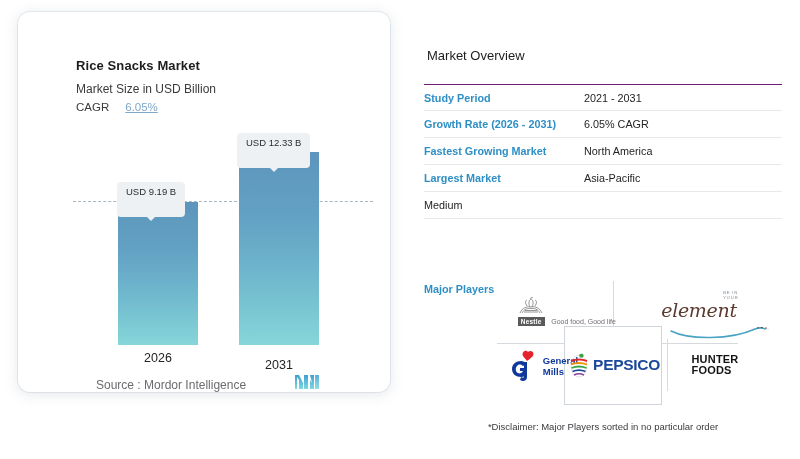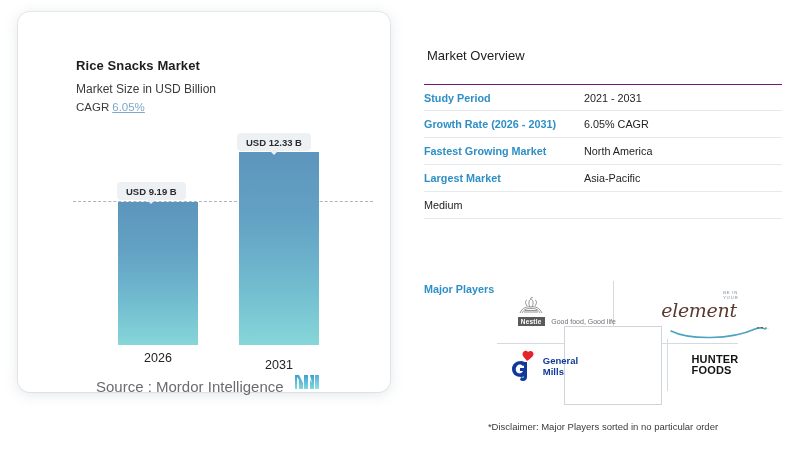--- a/index.html
+++ b/index.html
@@ -29,21 +29,21 @@
     font-size: 13px; font-weight: bold; color: #1d1d1f;
     letter-spacing: 0.1px;
   }
   .chart-sub {
     position: absolute; left: 58px; top: 70px;
     font-size: 12px; color: #3a3a3c;
   }
   .chart-cagr-row {
     position: absolute; left: 58px; top: 89px;
     font-size: 11.5px; color: #3a3a3c;
-    display: flex; align-items: baseline; gap: 3px;
+    display: flex; align-items: baseline; gap: 16px;
   }
   .chart-cagr-val { color: #7fa8c9; text-decoration: underline; }
 
   .plot {
     position: absolute;
     left: 0; top: 0; width: 372px; height: 380px;
   }
   .dashline {
     position: absolute;
     left: 55px; top: 189px; width: 300px; height: 0;
@@ -53,22 +53,22 @@
     position: absolute;
     background: linear-gradient(180deg, #5d95bc 0%, #63a2c4 35%, #72bccf 70%, #86d6d9 100%);
   }
   .bar-2026 { left: 100px; top: 190px; width: 80px; height: 143px; }
   .bar-2031 { left: 221px; top: 140px; width: 80px; height: 193px; }
 
   .badge {
     position: absolute;
     background: #eef1f3;
     border-radius: 4px;
-    padding: 4px 9px 3px 9px;
-    font-size: 9.5px; font-weight: bold; color: #2b2b2d;
+    padding: 4px 9px 20px 9px;
+    font-size: 9.5px; font-weight: normal; color: #2b2b2d;
     white-space: nowrap;
   }
   .badge::after {
     content: "";
     position: absolute;
     left: 50%; bottom: -4px; transform: translateX(-50%);
     border-left: 5px solid transparent;
     border-right: 5px solid transparent;
     border-top: 5px solid #eef1f3;
   }
@@ -78,21 +78,21 @@
   .xlabel {
     position: absolute;
     font-size: 12.5px; color: #232326;
     text-align: center; width: 80px;
   }
   .xlabel-2026 { left: 100px; top: 339px; }
   .xlabel-2031 { left: 221px; top: 346px; }
 
   .source {
     position: absolute; left: 78px; top: 366px;
-    font-size: 15px; color: #6b6b70;
+    font-size: 12px; color: #6b6b70;
   }
   .mi-logo {
     position: absolute; left: 276px; top: 362px;
     width: 26px; height: 16px;
   }
 
   
   .overview-title {
     position: absolute; left: 427px; top: 48px;
     font-size: 13px; color: #1d1d1f;
@@ -325,20 +325,34 @@
             <path d="M19 12 L19 27 C19 31, 15 32, 12 30 L13 27 C15 28, 16 28, 16 26 L16 12 Z" fill="#10399a"></path>
           </svg>
         </div>
         <div class="gm-text">
           <div>General</div>
           <div>Mills</div>
         </div>
       </div>
     </div>
 
+    <div class="logo-cell pep-wrap">
+      <div style="display:flex; align-items:center;">
+        <svg width="22" height="28" viewBox="0 0 22 28">
+          <ellipse cx="11" cy="15" rx="8" ry="11" fill="none" stroke="#cfcfcf" stroke-width="0.6"></ellipse>
+          <path d="M3 10 Q11 7 19 10" stroke="#e4232c" stroke-width="2" fill="none"></path>
+          <path d="M3 13.5 Q11 10.5 19 13.5" stroke="#f39200" stroke-width="1.8" fill="none"></path>
+          <path d="M3.5 17 Q11 14 18.5 17" stroke="#3aa647" stroke-width="1.8" fill="none"></path>
+          <path d="M4.5 20.5 Q11 17.6 17.5 20.5" stroke="#1b4799" stroke-width="1.8" fill="none"></path>
+          <path d="M6 24 Q11 21.5 16 24" stroke="#8c3fa0" stroke-width="1.6" fill="none"></path>
+          <path d="M11 4 C14 1 17 4 15 6 C13 8 11 6 11 4 Z" fill="#3aa647"></path>
+        </svg>
+        <div class="pep-word">PEPSICO</div>
+      </div>
+    </div>
 
     <div class="logo-cell hunter-wrap">
       <div class="hunter-text">
         <div>HUNTER</div>
         <div>FOODS</div>
       </div>
     </div>
   </div>
 
   <div class="disclaimer">*Disclaimer: Major Players sorted in no particular order</div>

